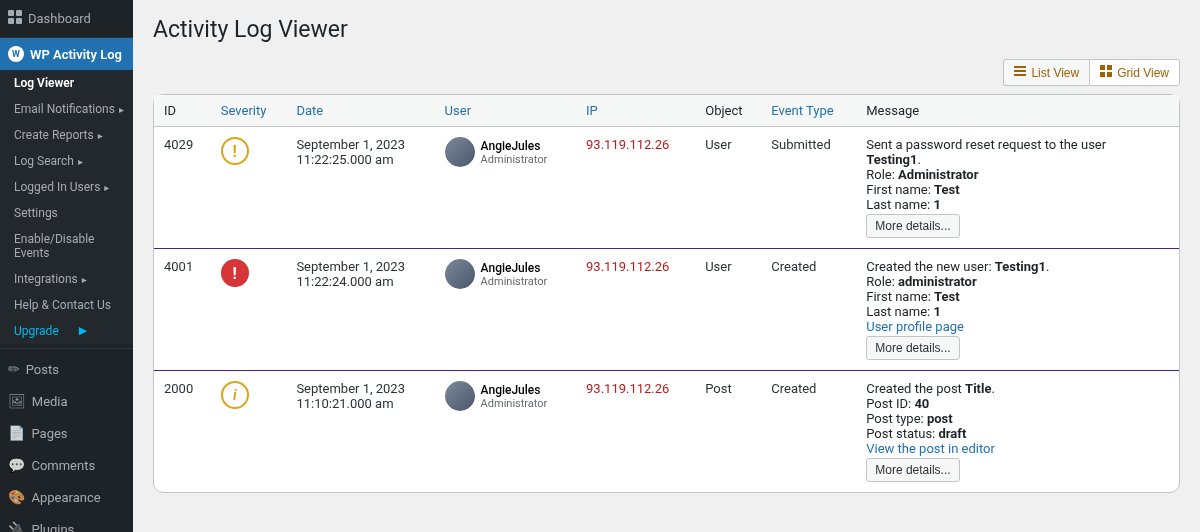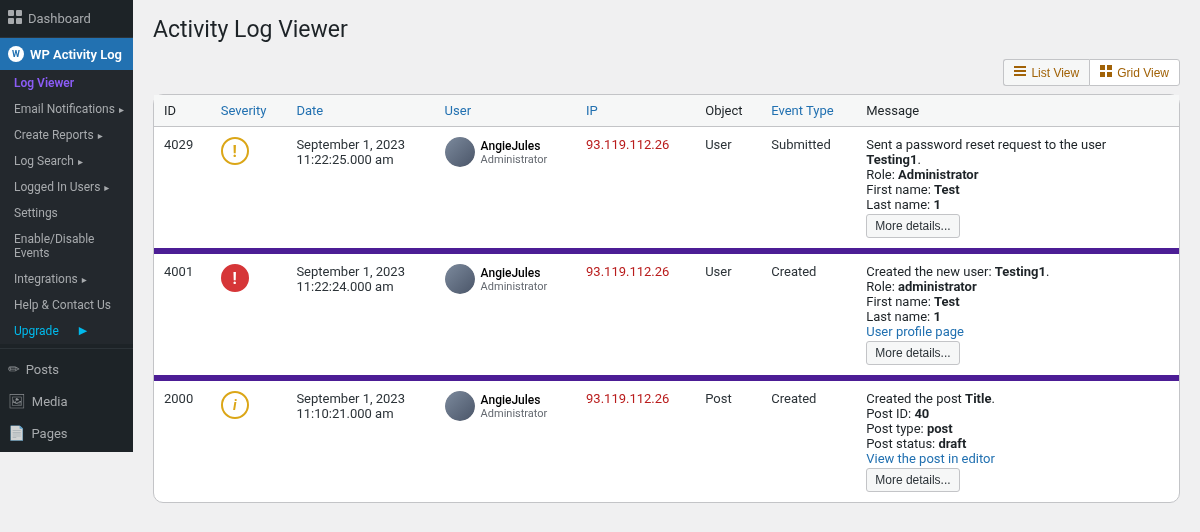--- a/index.html
+++ b/index.html
@@ -5,21 +5,21 @@
     * { margin: 0; padding: 0; box-sizing: border-box; }
     body { font-family: -apple-system, BlinkMacSystemFont, "Segoe UI", Roboto, sans-serif; font-size: 13px; background: #f0f0f1; display: flex; height: 532px; overflow: hidden; }
 
     
     #sidebar {
       width: 133px;
       background: #1d2327;
       color: #a7aaad;
       flex-shrink: 0;
       overflow-y: auto;
-      height: 452px;
+      height: 532px;
     }
     .sidebar-dashboard {
       display: flex; align-items: center; gap: 6px;
       padding: 10px 8px;
       color: #a7aaad;
       font-size: 13px;
       border-bottom: 1px solid #2c3338;
     }
 
     .sidebar-wp-activity {
@@ -44,21 +44,21 @@
     .sidebar-submenu {
       background: #23282d;
     }
     .sidebar-submenu-item {
       padding: 6px 8px 6px 14px;
       color: #a7aaad;
       font-size: 12px;
       cursor: pointer;
       display: flex; align-items: center; gap: 4px;
     }
-    .sidebar-submenu-item.active { color: #8b5cf6; font-weight: 600; }
+    .sidebar-submenu-item.active { color: #ffffff; font-weight: 600; }
     .sidebar-submenu-item .arrow { font-size: 10px; }
 
     .sidebar-divider { height: 1px; background: #2c3338; margin: 4px 0; }
 
     .sidebar-main-item {
       padding: 8px 8px;
       color: #a7aaad;
       font-size: 13px;
       cursor: pointer;
       display: flex; align-items: center; gap: 6px;
@@ -125,21 +125,21 @@
       padding: 8px 10px;
       text-align: left;
       font-size: 13px;
       font-weight: 400;
       color: #1d2327;
     }
     .log-table th.sortable { color: #2271b1; cursor: pointer; }
     .log-table td {
       padding: 10px 10px;
       vertical-align: top;
-      border-bottom: 6px solid #4c1d95;
+      border-bottom: 1px solid #4c1d95;
       font-size: 13px;
       color: #2c3338;
     }
     .log-table tr:last-child td { border-bottom: none; }
 
     .severity-icon {
       width: 28px; height: 28px;
       border-radius: 50%;
       display: flex; align-items: center; justify-content: center;
       font-size: 16px;

